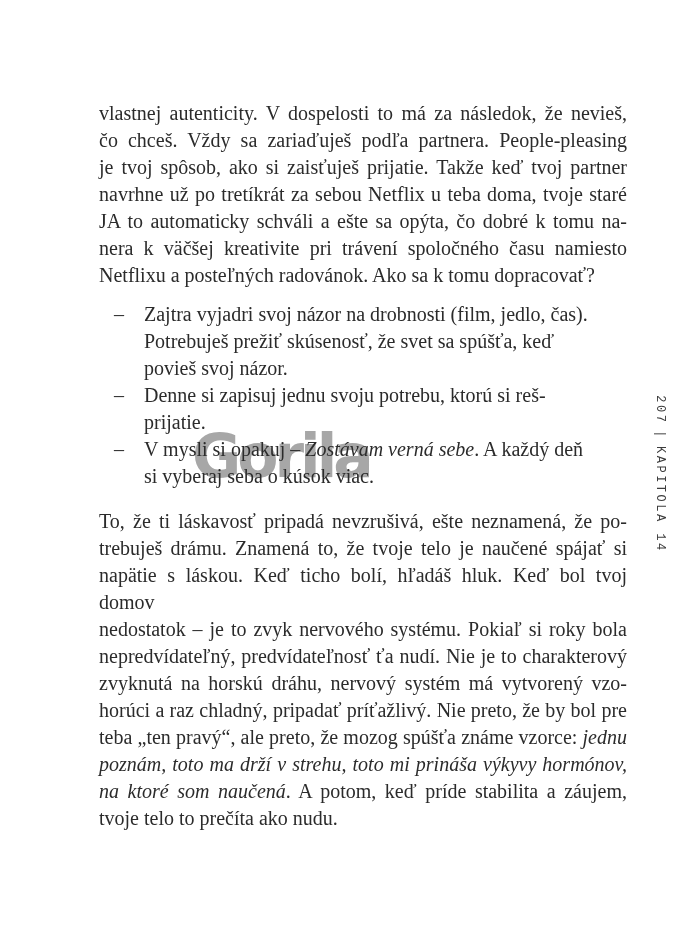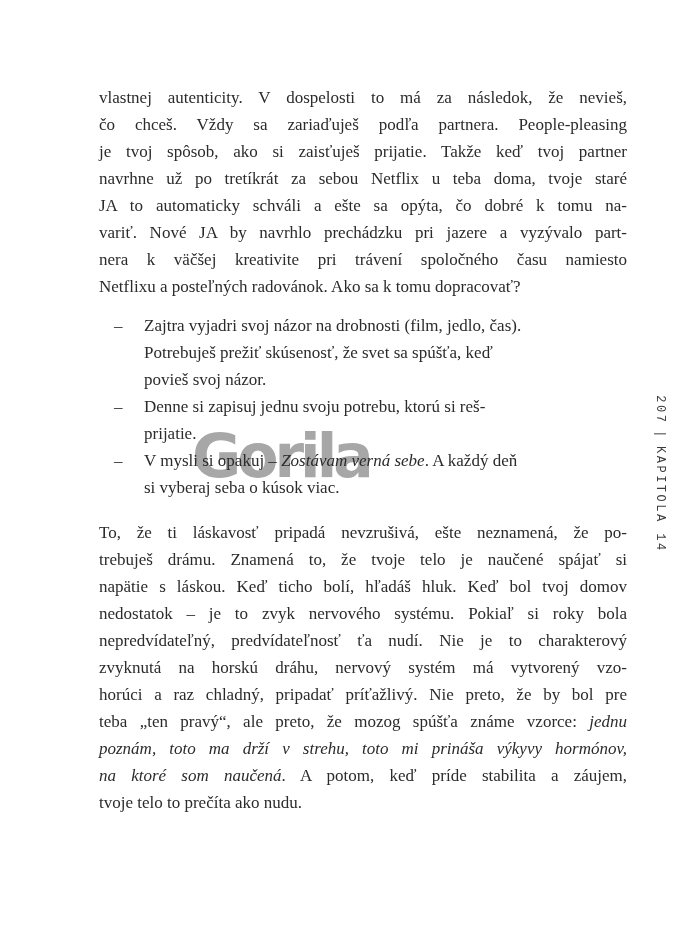--- a/index.html
+++ b/index.html
@@ -26,24 +26,24 @@
     font-weight: bold;
     font-size: 60px;
     letter-spacing: -4px;
     color: #a7a7a7;
     line-height: 1;
     user-select: none;
   }
   .textblock {
     position: absolute;
     left: 99px;
-    top: 84px;
+    top: 100px;
     width: 528px;
     z-index: 2;
-    font-size: 17px;
+    font-size: 20px;
     line-height: 27px;
   }
   .para { margin: 0 0 12px 0; }
   .para.last-block { margin-bottom: 4px; }
   .list { margin: 0 0 18px 0; }
   .ln {
     text-align: justify;
     text-align-last: justify;
   }
   .ln.final {
@@ -83,21 +83,20 @@
     <span>207</span><span class="sep">|</span><span>KAPITOLA 14</span>
   </div>
 
   <div class="textblock">
       <div class="para">
         <div class="ln"><span>vlastnej autenticity. V dospelosti to má za následok, že nevieš,</span></div>
         <div class="ln"><span>čo chceš. Vždy sa zariaďuješ podľa partnera. People-pleasing</span></div>
         <div class="ln"><span>je tvoj spôsob, ako si zaisťuješ prijatie. Takže keď tvoj partner</span></div>
         <div class="ln"><span>navrhne už po tretíkrát za sebou Netflix u teba doma, tvoje staré</span></div>
         <div class="ln"><span>JA to automaticky schváli a ešte sa opýta, čo dobré k tomu na-</span></div>
-        <div class="ln"><span>variť. Nové JA by navrhlo prechádzku pri jazere a vyzývalo part-</span></div>
         <div class="ln"><span>nera k väčšej kreativite pri trávení spoločného času namiesto</span></div>
         <div class="ln final"><span>Netflixu a posteľných radovánok. Ako sa k tomu dopracovať?</span></div>
       </div>
       <div class="list">
         <div class="item">
           <span class="bullet">–</span>
           <div class="ln final"><span>Zajtra vyjadri svoj názor na drobnosti (film, jedlo, čas).</span></div>
           <div class="ln final"><span>Potrebuješ prežiť skúsenosť, že svet sa spúšťa, keď</span></div>
           <div class="ln final"><span>povieš svoj názor.</span></div>
         </div>

